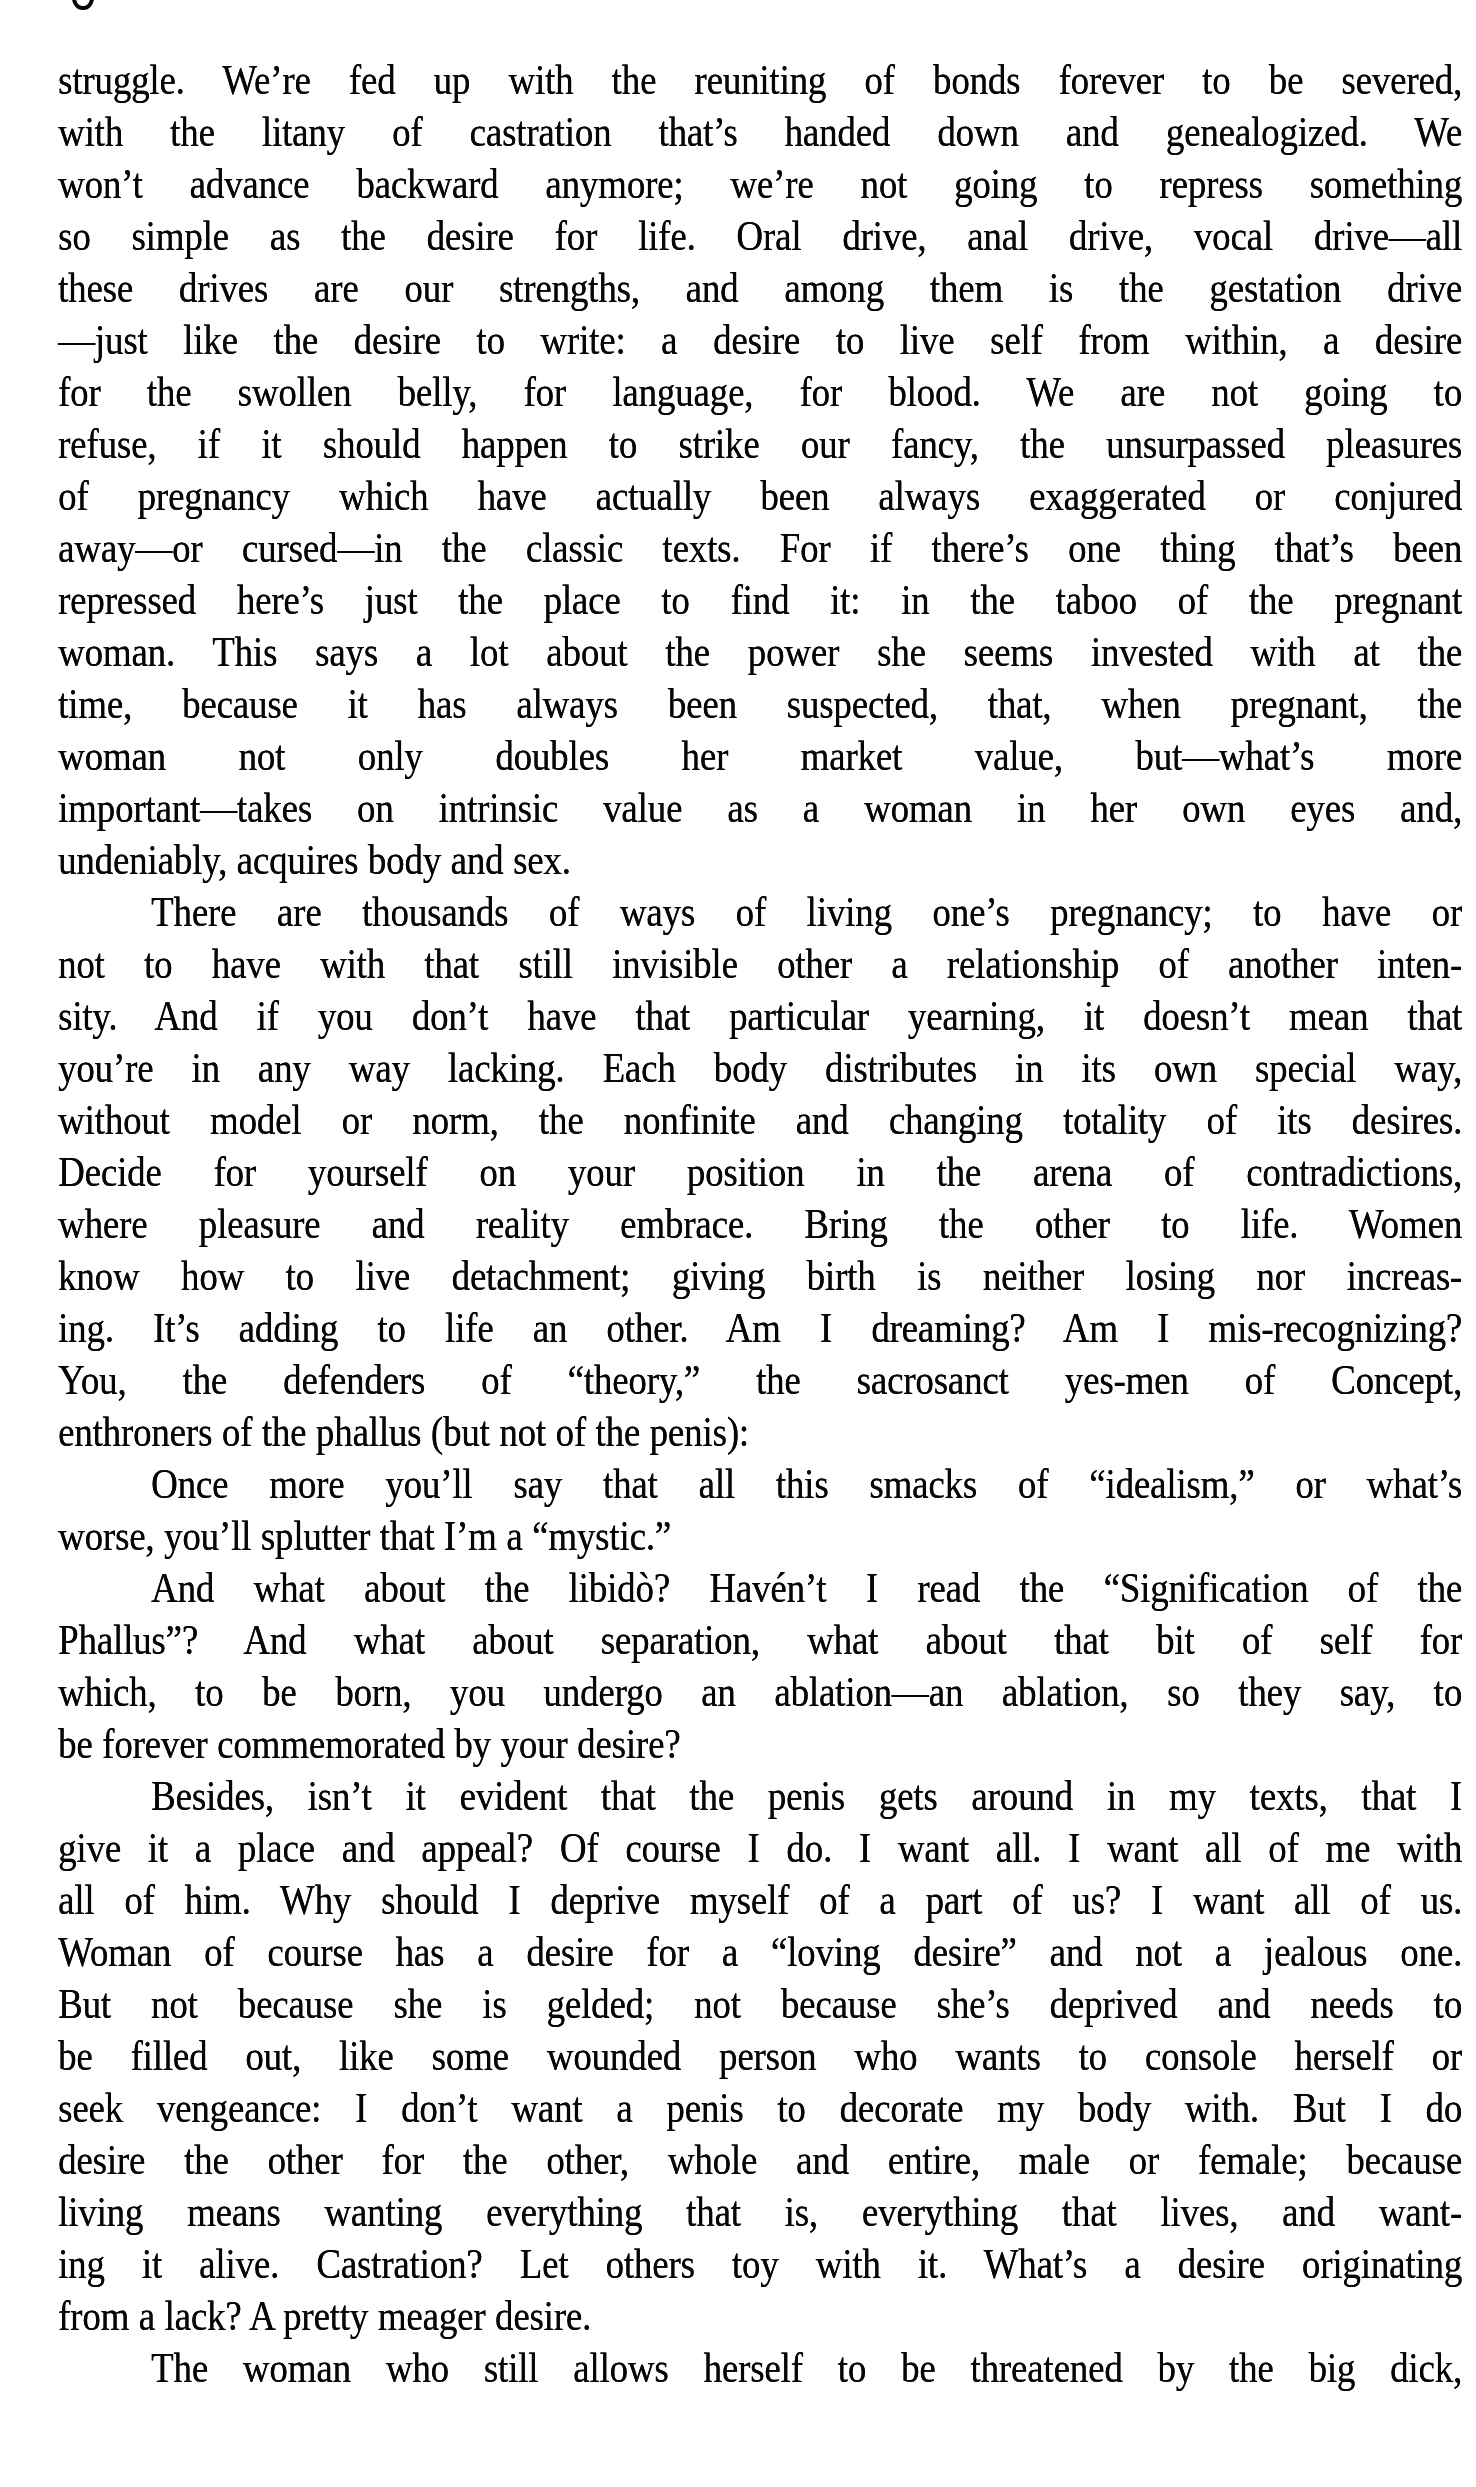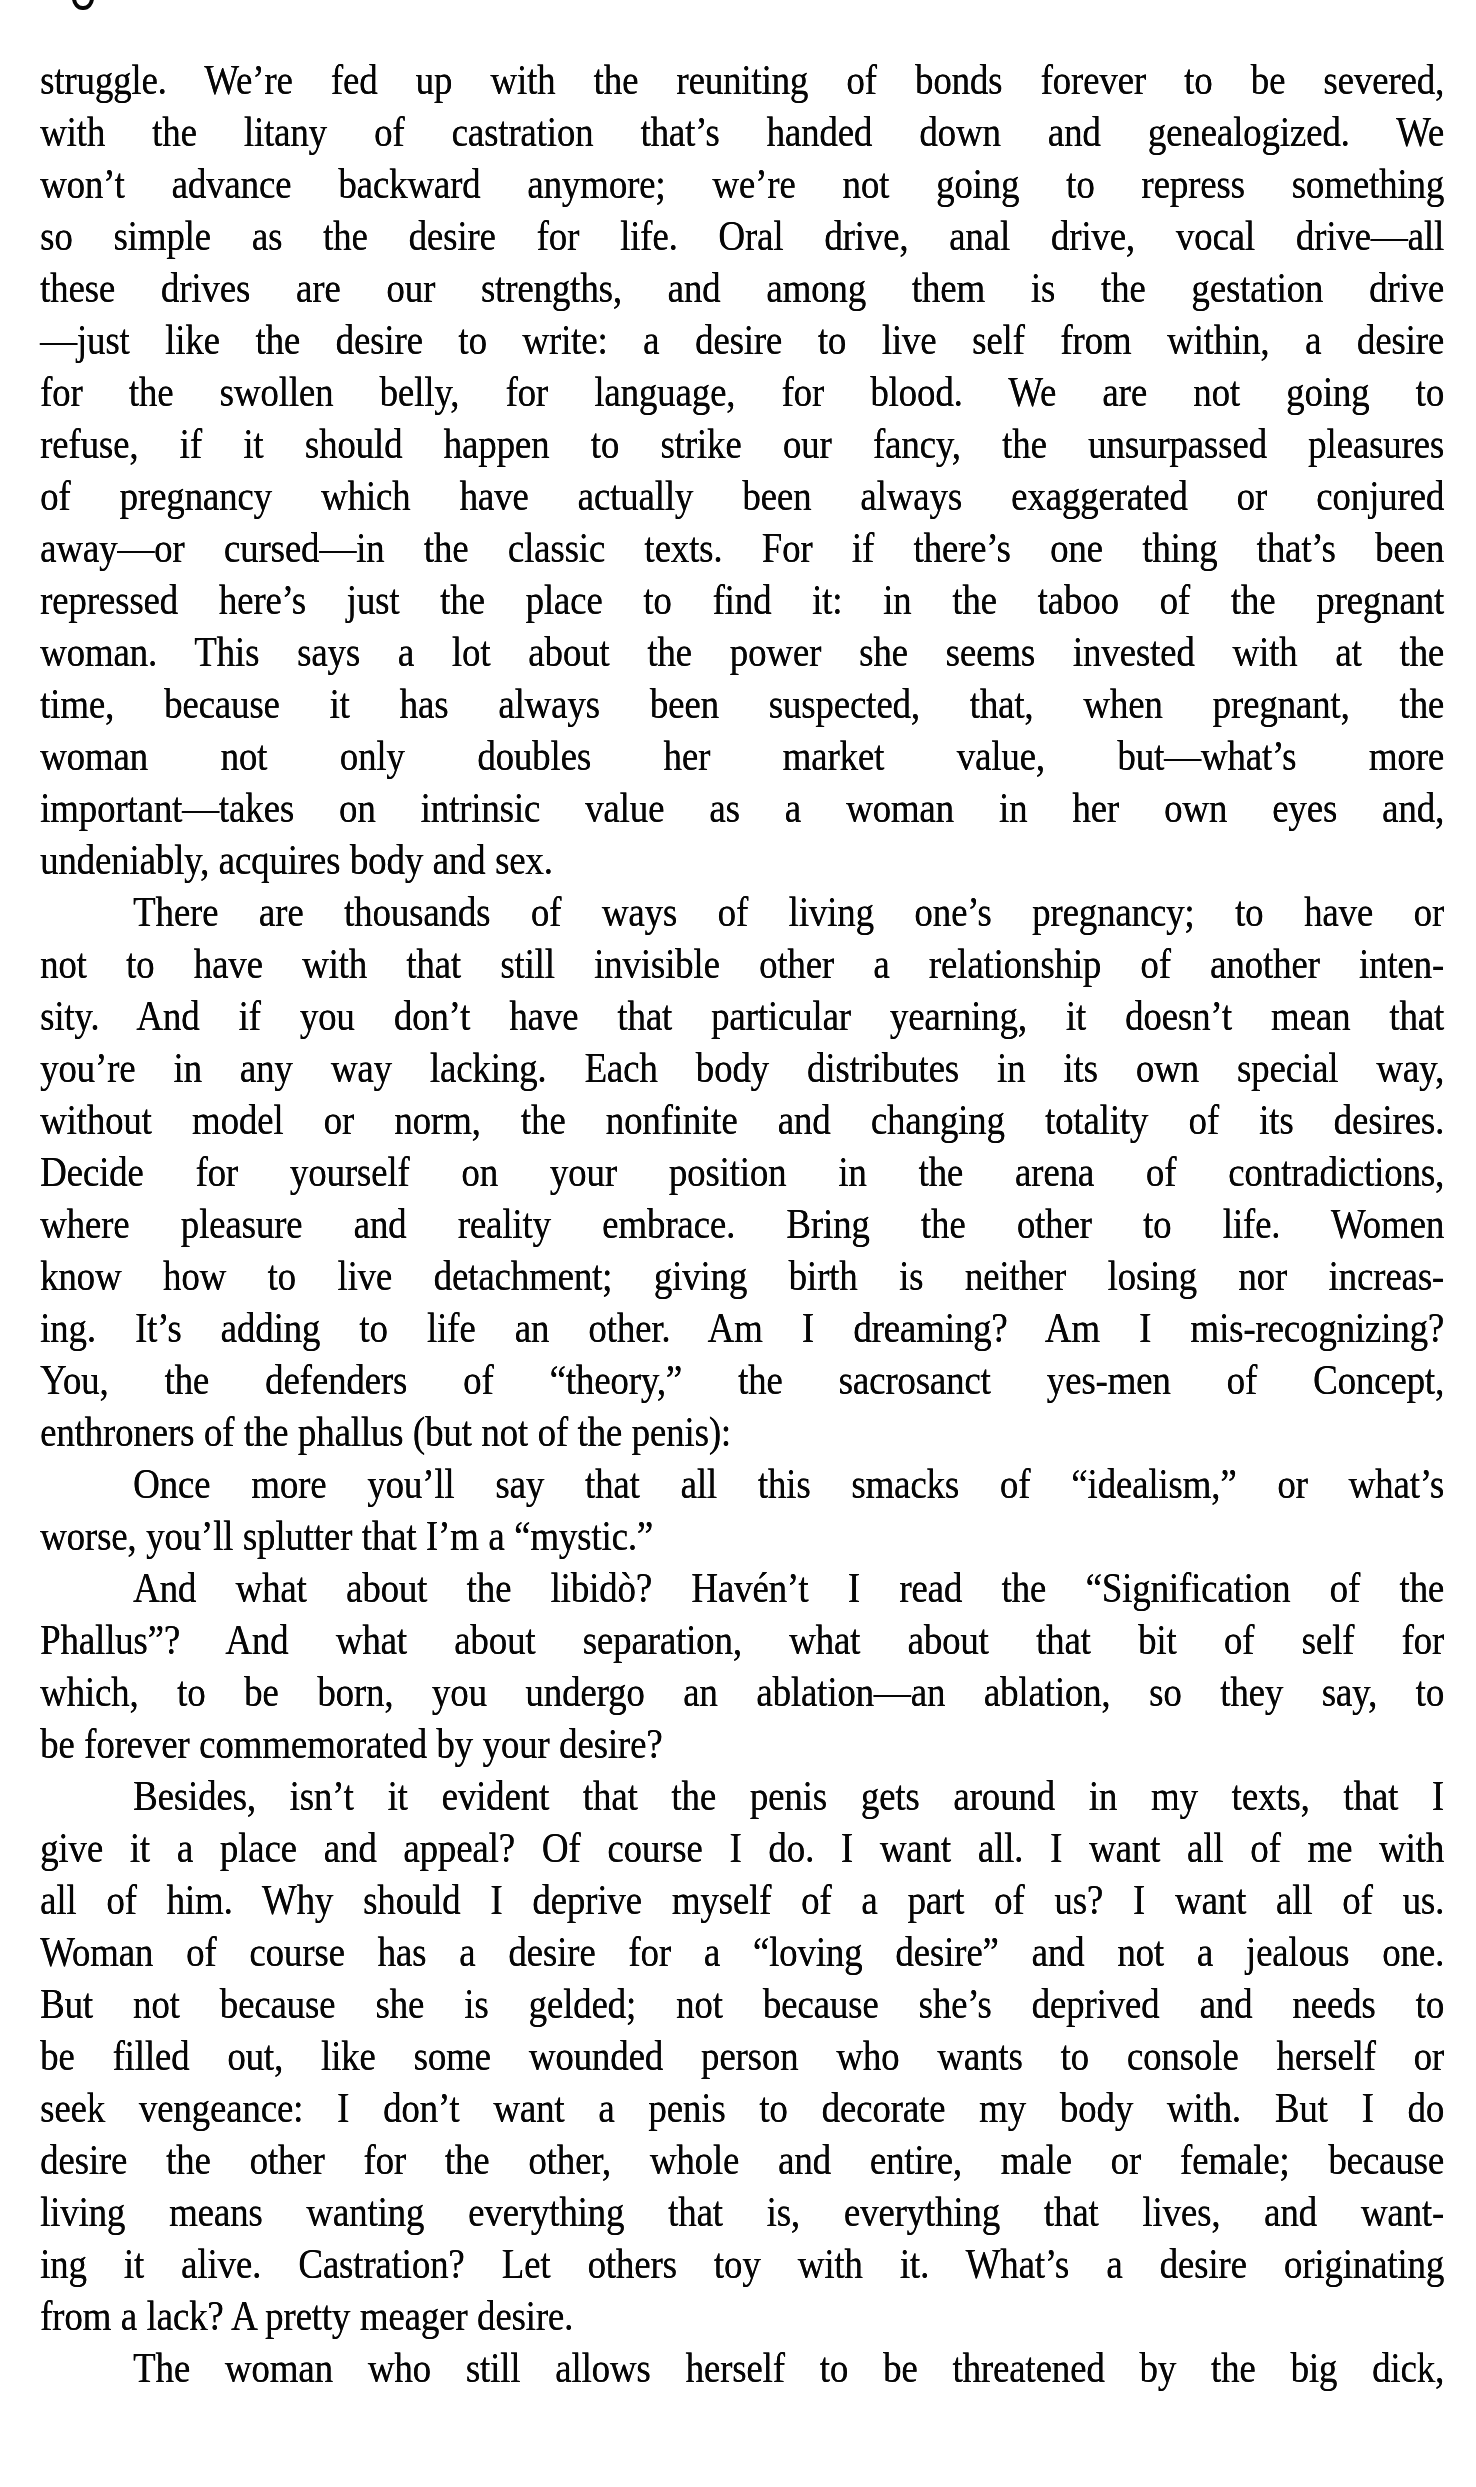--- a/index.html
+++ b/index.html
@@ -14,21 +14,21 @@
   }
   
   .clipped-glyph {
     position: absolute; left: 72px; top: -14.5px;
     width: 13.5px; height: 16.6px;
     border: 4.1px solid #060606;
     border-radius: 50%;
     background: transparent;
   }
   .text-block {
-    position: absolute; left: 40px; top: 54px; width: 1404px;
+    position: absolute; left: 58px; top: 54px; width: 1404px;
     font-family: "Liberation Serif", "DejaVu Serif", serif;
     font-size: 37px;
     color: #060606;
     text-shadow: 0.2px 0 0 currentColor; 
   }
   .line {
     height: 52px; line-height: 52px;
     text-align: justify;
     text-align-last: justify;
     text-justify: inter-word;

